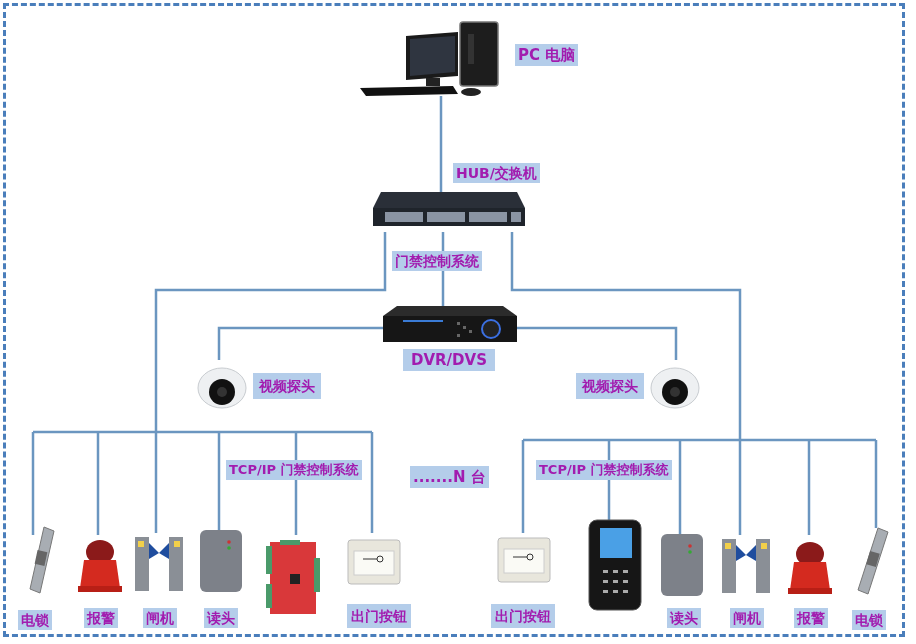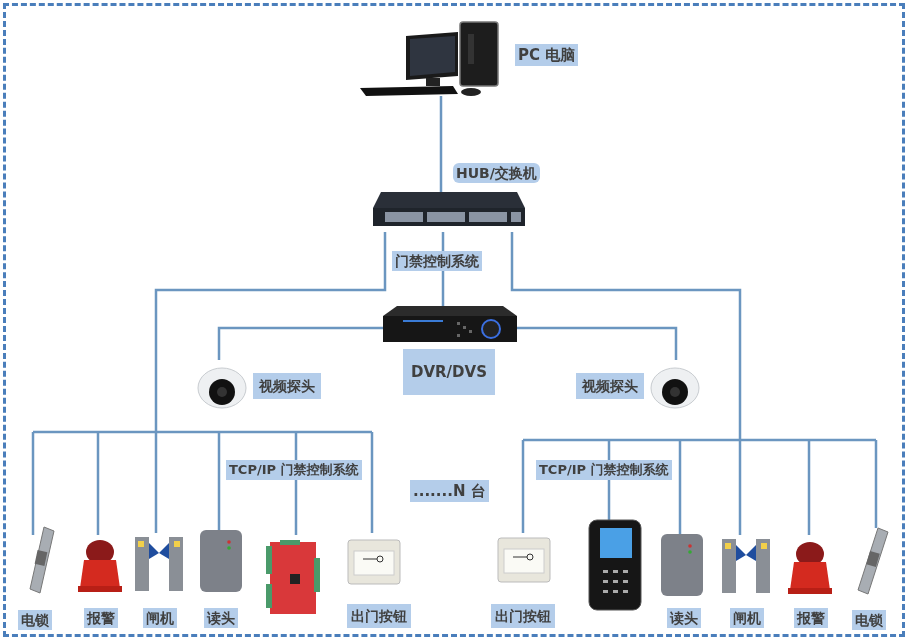--- a/index.html
+++ b/index.html
@@ -1,21 +1,21 @@
 <!DOCTYPE html>
 <html><head>
 <meta charset="utf-8">
 <style>
   html, body { margin:0; padding:0; background:#ffffff; }
   body { width:916px; height:644px; position:relative; overflow:hidden;
          font-family:"DejaVu Sans", "Liberation Sans", sans-serif; }
   #frame { position:absolute; left:3px; top:3px; width:902px; height:634px;
            border:3px dashed #4a7ebb; box-sizing:border-box; }
   svg#wires { position:absolute; left:0; top:0; }
-  .lbl { position:absolute; background:#b4cdea; color:#404040; font-weight:bold;
+  .lbl { position:absolute; background:#b4cdea; color:#a21caf; font-weight:bold;
          font-size:14px; line-height:20px; padding:0 3px; white-space:nowrap; }
   .lbl.big { font-size:15px; line-height:22px; }
   .dev { position:absolute; }
 </style>
 </head>
 <body>
 
 <div id="frame"></div>
 
 <svg id="wires" width="916" height="644">
@@ -49,21 +49,21 @@
     <polygon points="52,21 97,18 97,54 52,58" fill="#2f3540"></polygon>
     <rect x="68" y="60" width="14" height="8" fill="#222"></rect>
     <rect x="102" y="4" width="38" height="64" rx="3" fill="#1d1d1d" stroke="#777" stroke-width="1.5"></rect>
     <rect x="110" y="16" width="6" height="30" fill="#333"></rect>
     <polygon points="2,70 95,68 100,76 8,78" fill="#111"></polygon>
     <ellipse cx="113" cy="74" rx="10" ry="4" fill="#222"></ellipse>
   </svg>
 </div>
 <div class="lbl big" style="left:515px;top:44px;">PC 电脑</div>
 
-<div class="lbl" style="left:453px;top:163px;border-radius:6px;">HUB/交换机</div>
+<div class="lbl" style="left:453px;top:163px;">HUB/交换机</div>
 <div class="dev" style="left:373px;top:190px;width:152px;height:40px;">
   <svg width="152" height="40">
     <polygon points="8,2 144,2 152,18 0,18" fill="#2a2f38"></polygon>
     <rect x="0" y="18" width="152" height="18" fill="#1f242b"></rect>
     <g fill="#8a94a3">
       <rect x="12" y="22" width="38" height="10"></rect>
         <rect x="54" y="22" width="38" height="10"></rect>
       <rect x="96" y="22" width="38" height="10"></rect>
         <rect x="138" y="22" width="10" height="10"></rect>
     </g>
@@ -78,42 +78,42 @@
     <rect x="20" y="14" width="40" height="2" fill="#3a7bd5"></rect>
     <circle cx="108" cy="23" r="9" fill="#222" stroke="#3b6fe0" stroke-width="2"></circle>
     <g fill="#666">
         <rect x="74" y="16" width="3" height="3"></rect>
         <rect x="80" y="20" width="3" height="3"></rect>
         <rect x="86" y="24" width="3" height="3"></rect>
         <rect x="74" y="28" width="3" height="3"></rect>
       </g>
   </svg>
 </div>
-<div class="lbl big" style="left:403px;top:349px;padding:12px 8px;">DVR/DVS</div>
+<div class="lbl big" style="left:403px;top:349px;padding:0 8px;">DVR/DVS</div>
 
 <div class="dev" style="left:196px;top:358px;width:52px;height:52px;">
   <svg width="52" height="52">
     <ellipse cx="26" cy="30" rx="24" ry="20" fill="#eef0f2" stroke="#c8ccd0"></ellipse>
     <circle cx="26" cy="34" r="13" fill="#111"></circle>
     <circle cx="26" cy="34" r="5" fill="#333"></circle>
   </svg>
 </div>
 <div class="lbl" style="left:253px;top:373px;padding:0 6px;height:26px;line-height:26px;">视频探头</div>
 <div class="dev" style="left:649px;top:358px;width:52px;height:52px;">
   <svg width="52" height="52">
     <ellipse cx="26" cy="30" rx="24" ry="20" fill="#eef0f2" stroke="#c8ccd0"></ellipse>
     <circle cx="26" cy="34" r="13" fill="#111"></circle>
     <circle cx="26" cy="34" r="5" fill="#333"></circle>
   </svg>
 </div>
 <div class="lbl" style="left:576px;top:373px;padding:0 6px;height:26px;line-height:26px;">视频探头</div>
 
 <div class="lbl" style="left:226px;top:460px;font-size:13px;">TCP/IP 门禁控制系统</div>
 <div class="lbl" style="left:536px;top:460px;font-size:13px;">TCP/IP 门禁控制系统</div>
-<div class="lbl big" style="left:410px;top:480px;">.......N 台</div>
+<div class="lbl big" style="left:410px;top:466px;">.......N 台</div>
 
 <div class="dev" style="left:22px;top:525px;width:40px;height:70px;">
   <svg width="40" height="70">
       <polygon points="22,2 32,6 18,68 8,64" fill="#a8adb3" stroke="#777"></polygon>
       <rect x="14" y="26" width="10" height="14" fill="#666" transform="rotate(12 19 33)"></rect>
     </svg>
 </div>
 <div class="dev" style="left:74px;top:538px;width:52px;height:56px;">
   <svg width="52" height="56">
       <ellipse cx="26" cy="14" rx="14" ry="12" fill="#8b1a1a"></ellipse>

